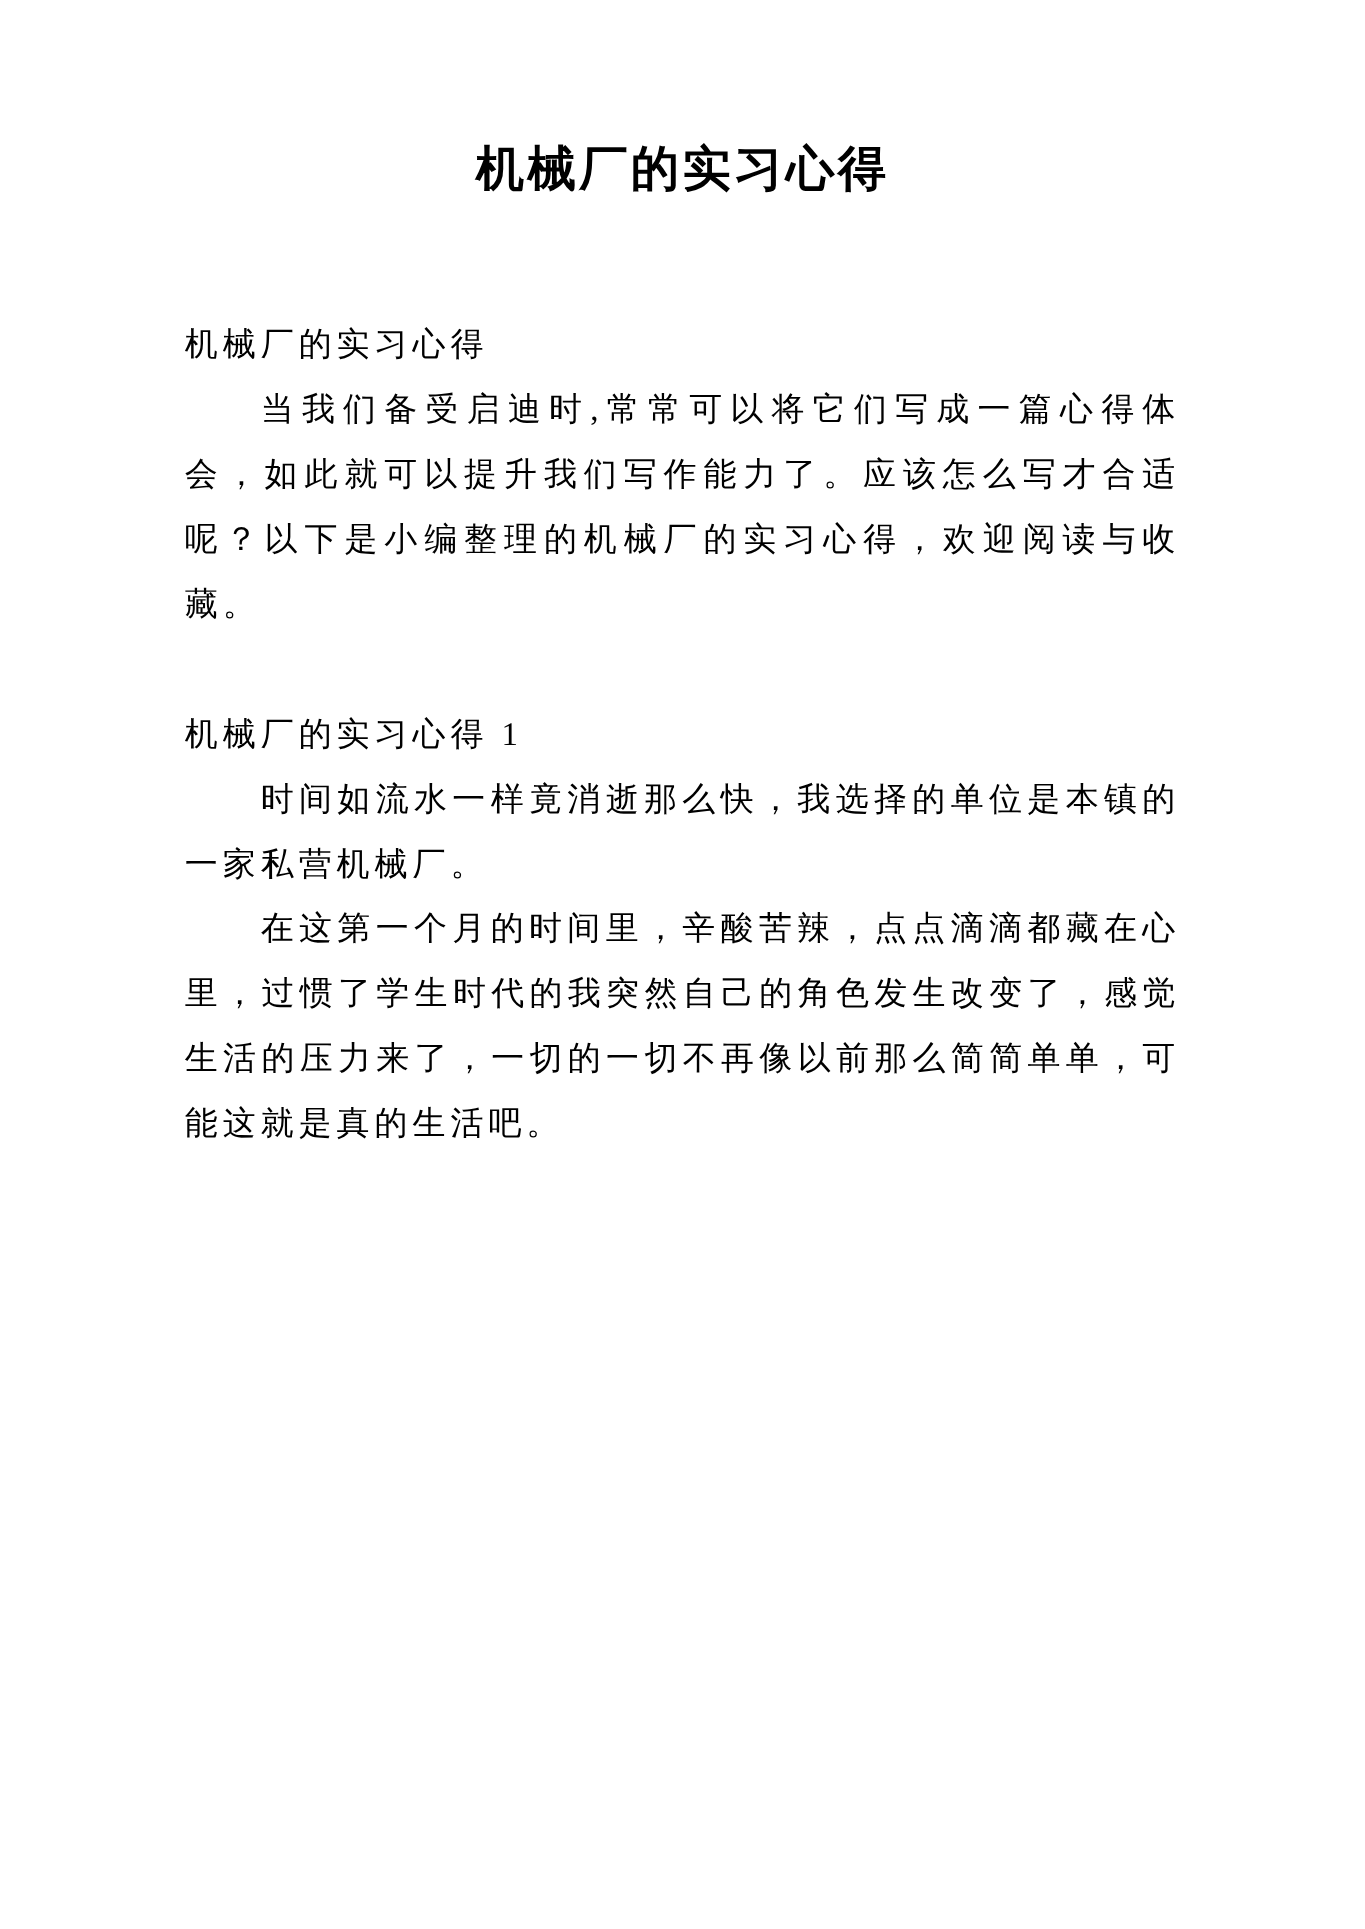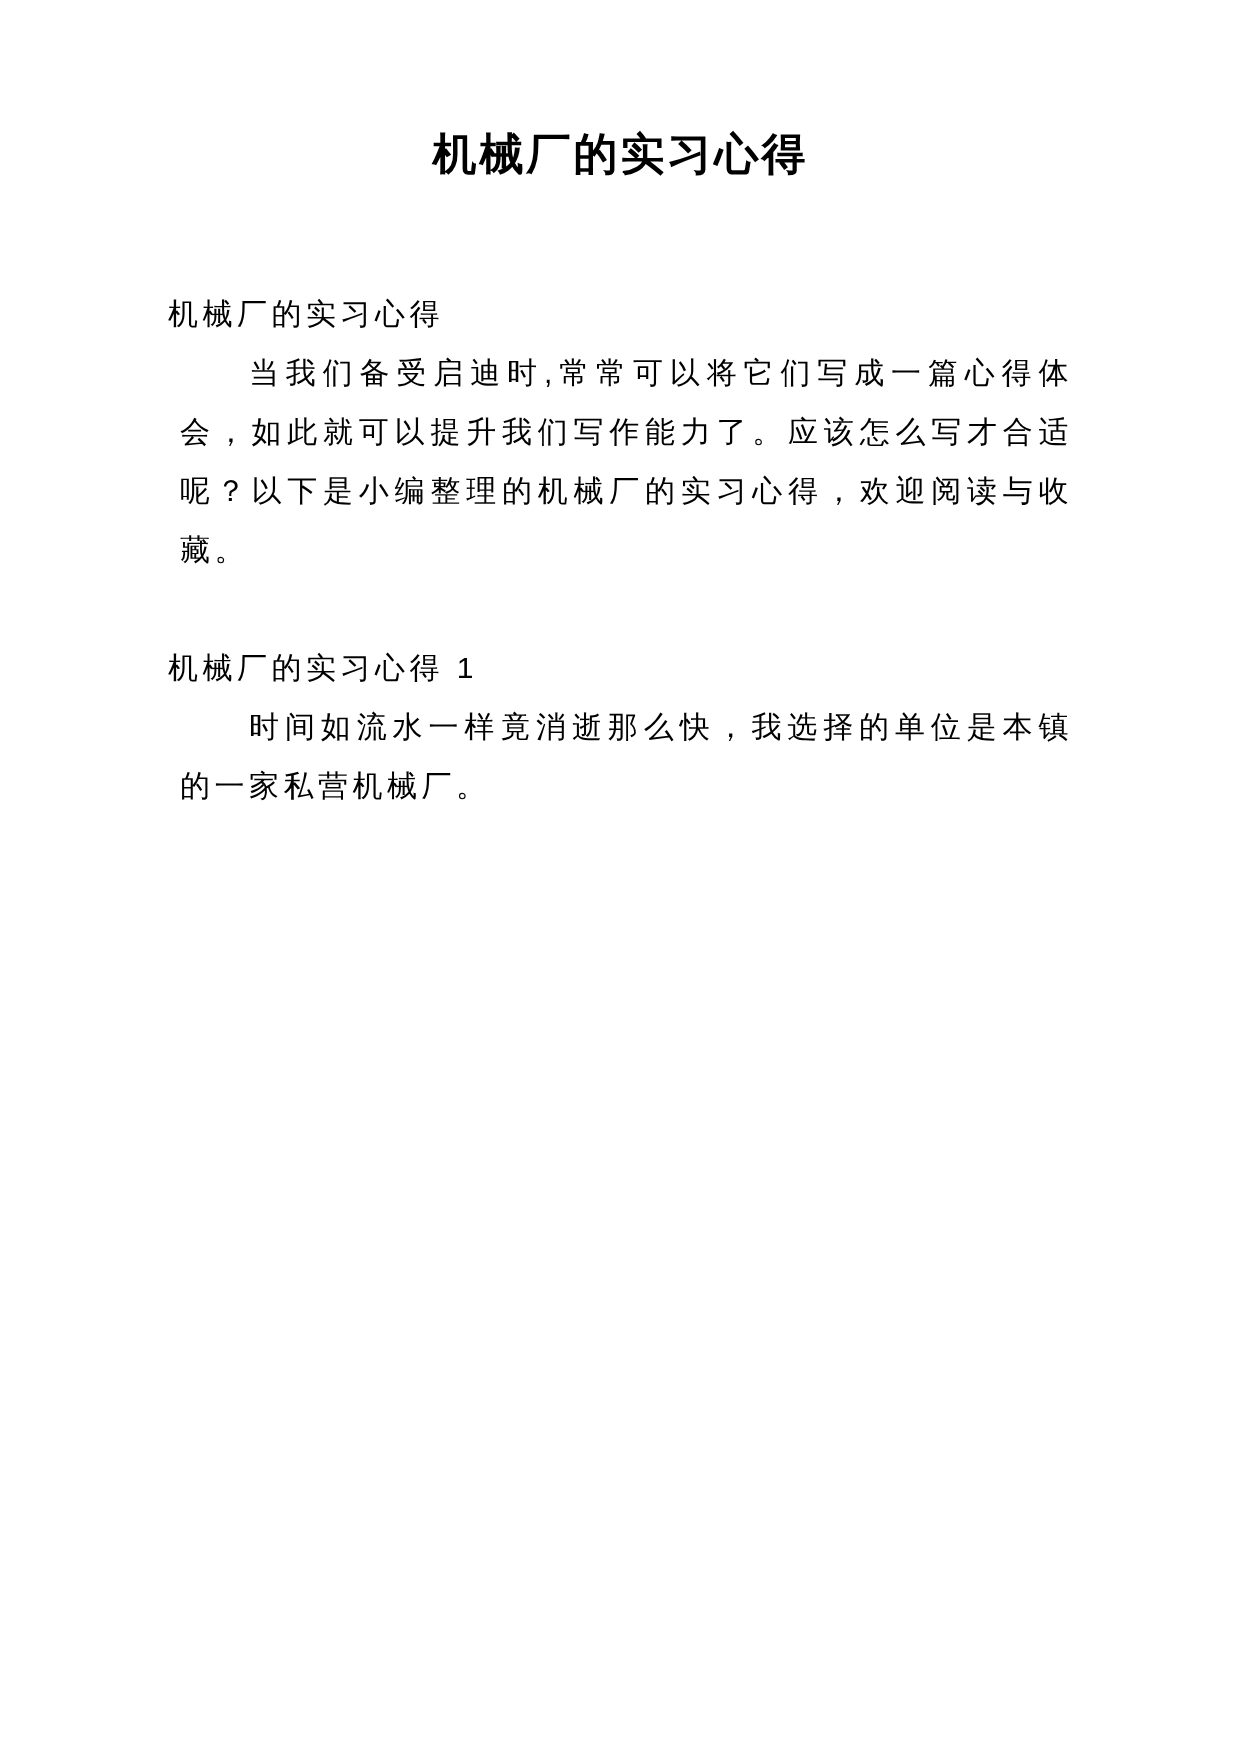--- a/index.html
+++ b/index.html
@@ -8,21 +8,21 @@
     background: #ffffff;
   }
   .page {
     position: relative;
     width: 1241px;
     height: 1754px;
     margin: 0 auto;
     background: #ffffff;
     box-sizing: border-box;
     padding: 126px 168px 0 168px;
-    font-family: Liberation Sans, sans-serif;
+    font-family: Liberation Serif, serif;
     color: #000000;
     overflow: hidden;
   }
   .doc-title {
     margin: 0 0 103px 0;
     text-align: center;
     font-size: 44px;
     font-weight: bold;
     letter-spacing: 3px;
     line-height: 1.25;
@@ -30,31 +30,31 @@
   .doc-body p {
     margin: 0;
     font-size: 30px;
     line-height: 59px;
     letter-spacing: 4.5px;
     text-align: justify;
     font-weight: normal;
   }
   .doc-body p.indent {
     text-indent: 69px;
-    margin-left: 12px;
   }
   .doc-body p.spacer {
     height: 59px;
   }
 </style>
 </head>
 <body>
 
 <div class="page">
   <h1 class="doc-title">机械厂的实习心得</h1>
   <div class="doc-body" id="doc-body">
       <p>机械厂的实习心得</p>
       <p class="indent">当我们备受启迪时,常常可以将它们写成一篇心得体会，如此就可以提升我们写作能力了。应该怎么写才合适呢？以下是小编整理的机械厂的实习心得，欢迎阅读与收藏。</p>
       <p class="spacer"></p>
       <p>机械厂的实习心得 1</p>
       <p class="indent">时间如流水一样竟消逝那么快，我选择的单位是本镇的一家私营机械厂。</p>
+      <p class="indent">在这第一个月的时间里，辛酸苦辣，点点滴滴都藏在心里，过惯了学生时代的我突然自己的角色发生改变了，感觉生活的压力来了，一切的一切不再像以前那么简简单单，可能这就是真的生活吧。</p>
     </div>
 </div>
 
 </body></html>

